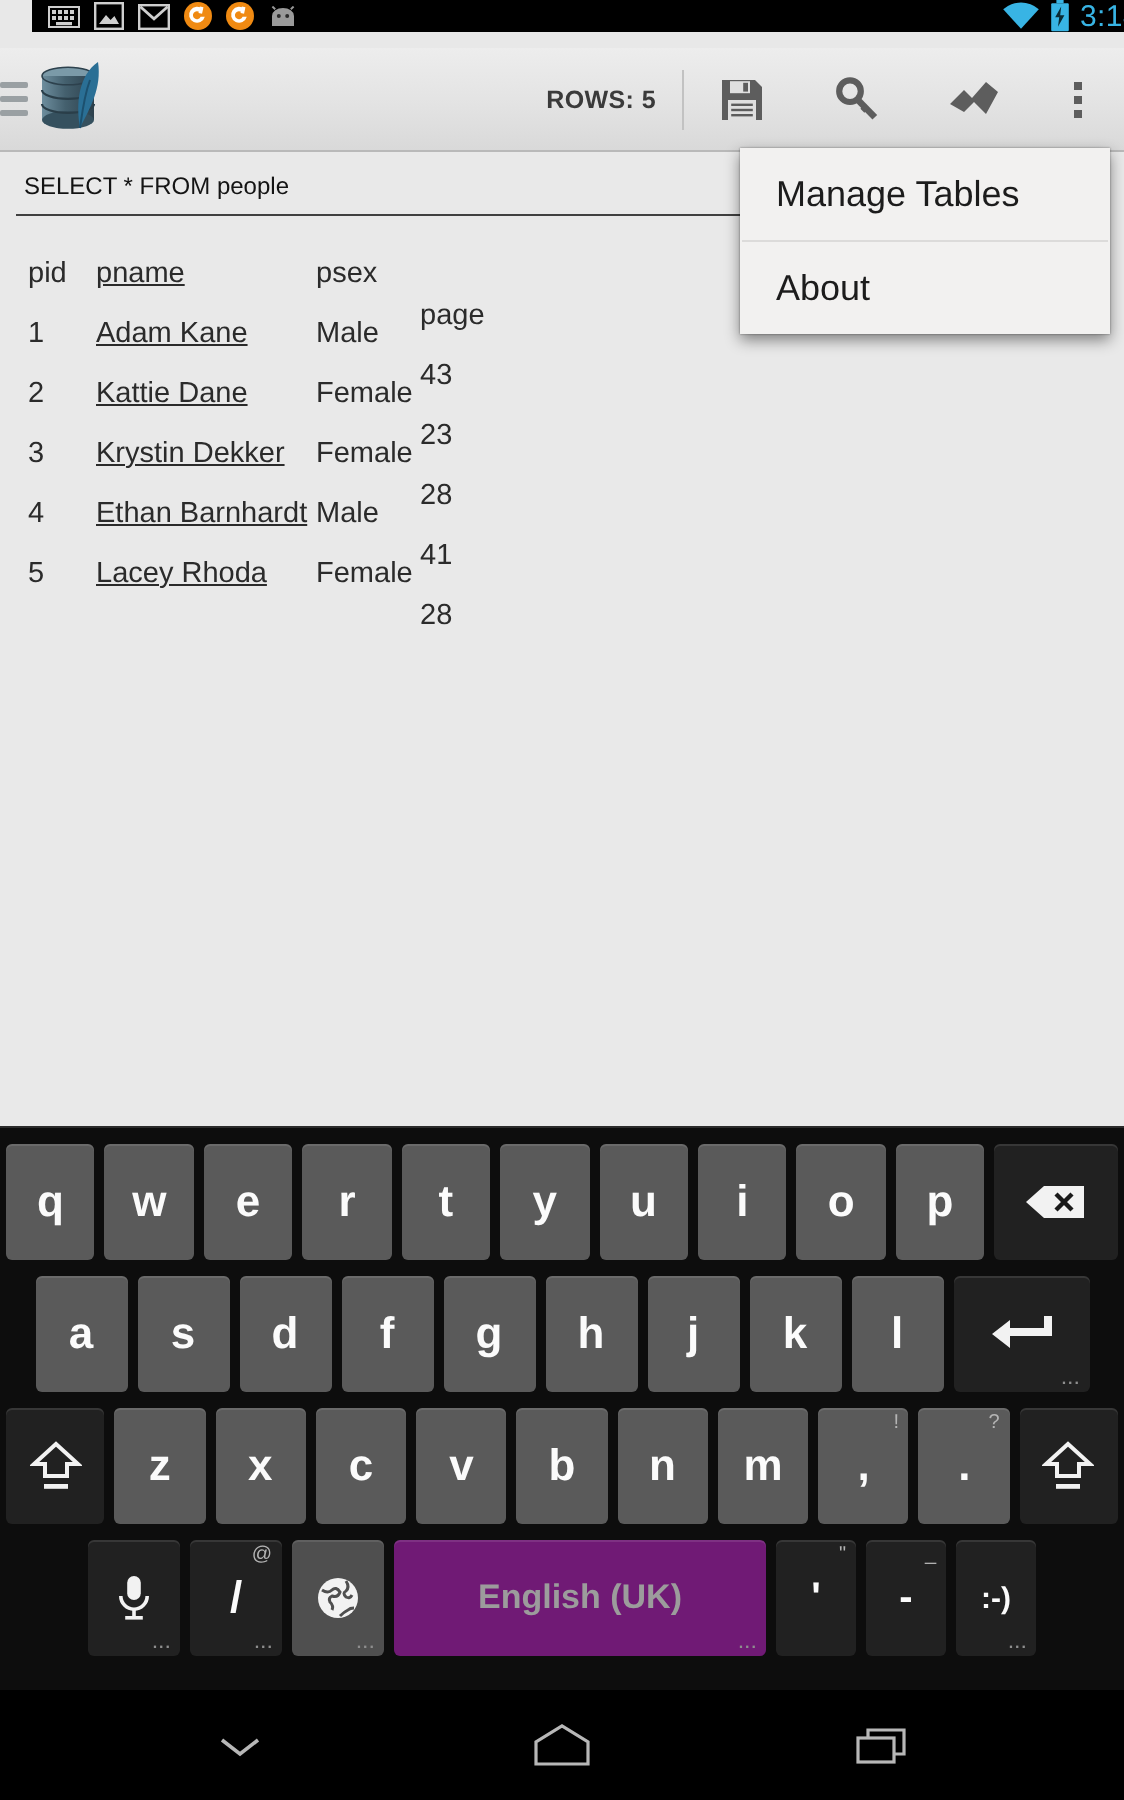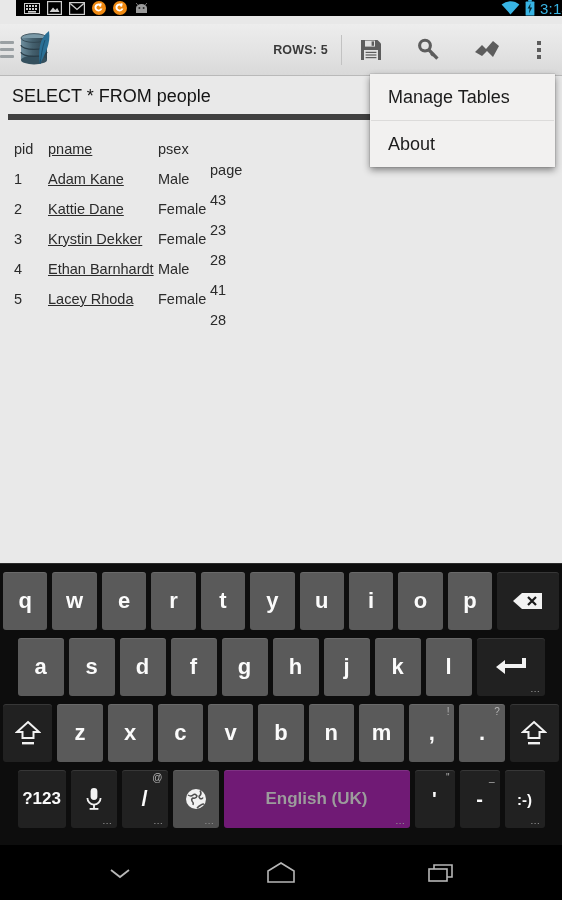--- a/index.html
+++ b/index.html
@@ -117,24 +117,24 @@
     height: 487px;
     background: #e9e9e9;
   }
   #query-wrap {
     padding: 8px 8px 0 8px;
   }
   #query-input {
     width: 100%;
     box-sizing: border-box;
     border: none;
-    border-bottom: 6px solid #404040;
+    border-bottom: 1px solid #404040;
     background: transparent;
     font-family: "Liberation Sans", sans-serif;
-    font-size: 18px;
+    font-size: 12px;
     color: #141414;
     padding: 2px 2px 7px 4px;
     outline: none;
     caret-color: #141414;
   }
   #results {
     padding: 14px 0 0 14px;
     font-size: 14.5px;
     color: #2b2b2b;
   }
@@ -492,21 +492,20 @@
       </div>
       <div class="key shift">
         <svg width="26" height="28" viewBox="0 0 26 28">
           <path d="M13 3 L24 13 H18.5 V19 H7.5 V13 H2 Z" fill="none" stroke="#f2f2f2" stroke-width="2"></path>
           <rect x="7" y="23" width="12" height="2.4" fill="#f2f2f2"></rect>
         </svg>
       </div>
     </div>
 
     <div class="kb-row">
-      <div class="key sym">?123</div>
       <div class="key mic">
         <svg width="20" height="26" viewBox="0 0 20 26">
           <rect x="6.6" y="2" width="6.8" height="12" rx="3.4" fill="#f2f2f2"></rect>
           <path d="M3.4 12 a6.6 6.6 0 0 0 13.2 0" fill="none" stroke="#f2f2f2" stroke-width="1.8"></path>
           <rect x="9.1" y="18" width="1.8" height="4" fill="#f2f2f2"></rect>
           <rect x="5.6" y="22" width="8.8" height="1.8" fill="#f2f2f2"></rect>
         </svg>
         <span class="ellip">...</span>
       </div>
       <div class="key slash">

